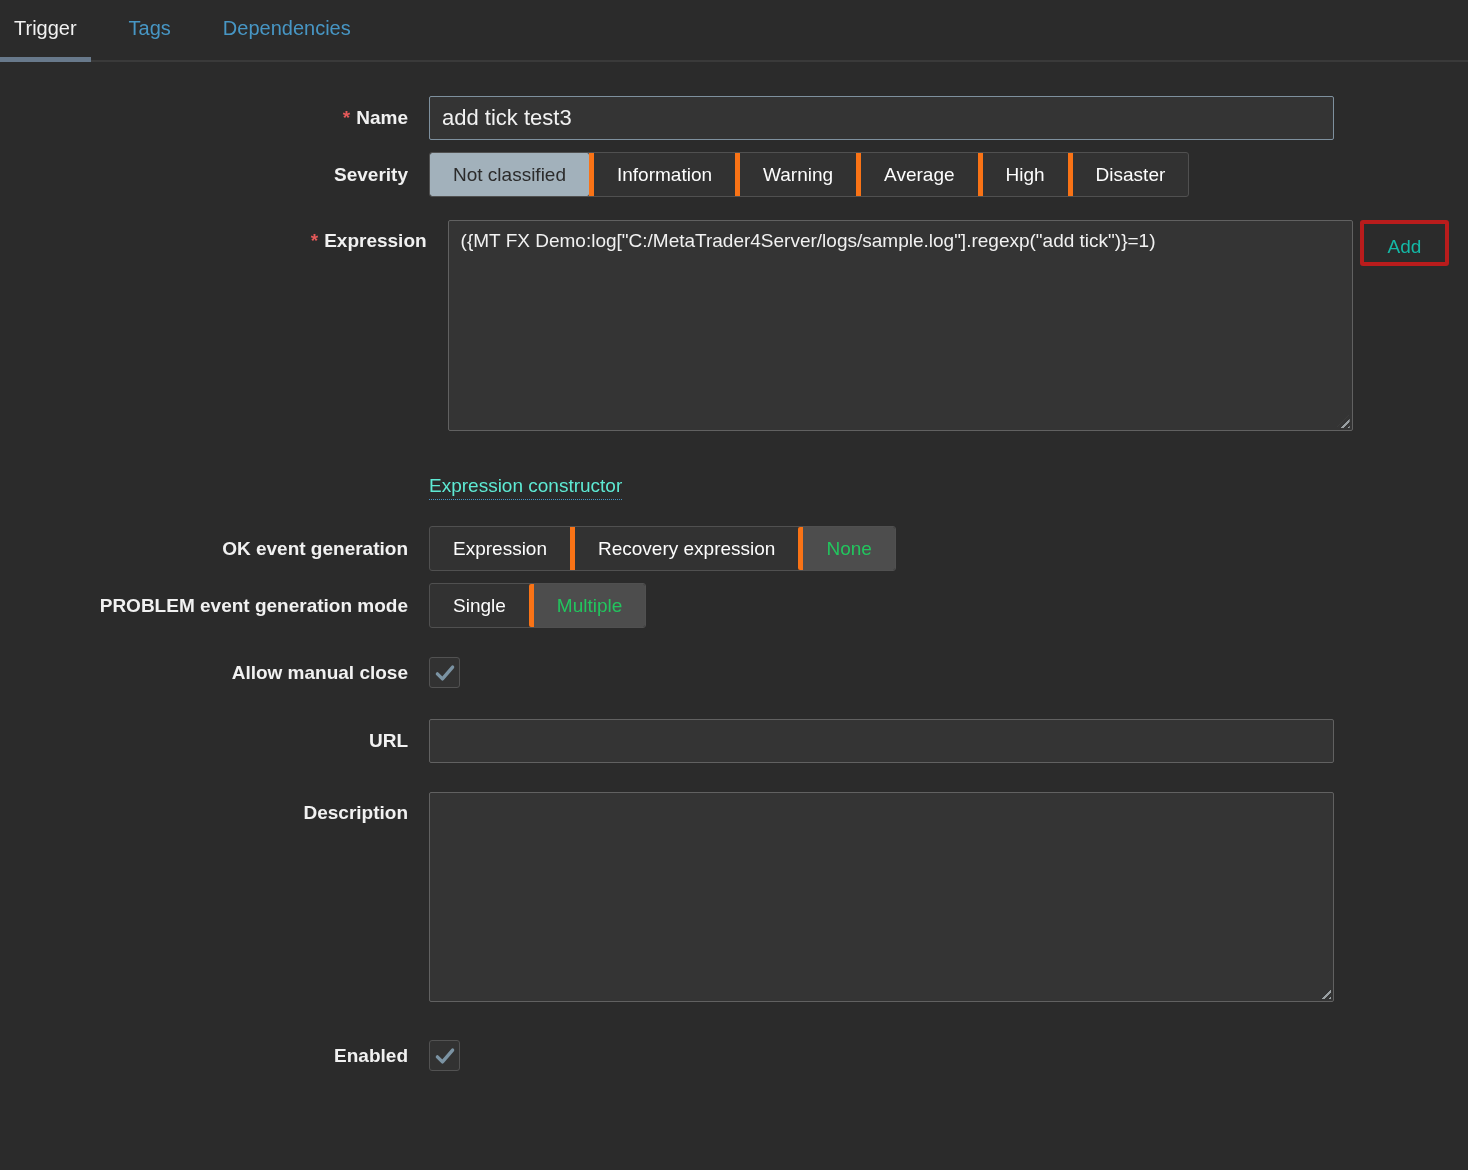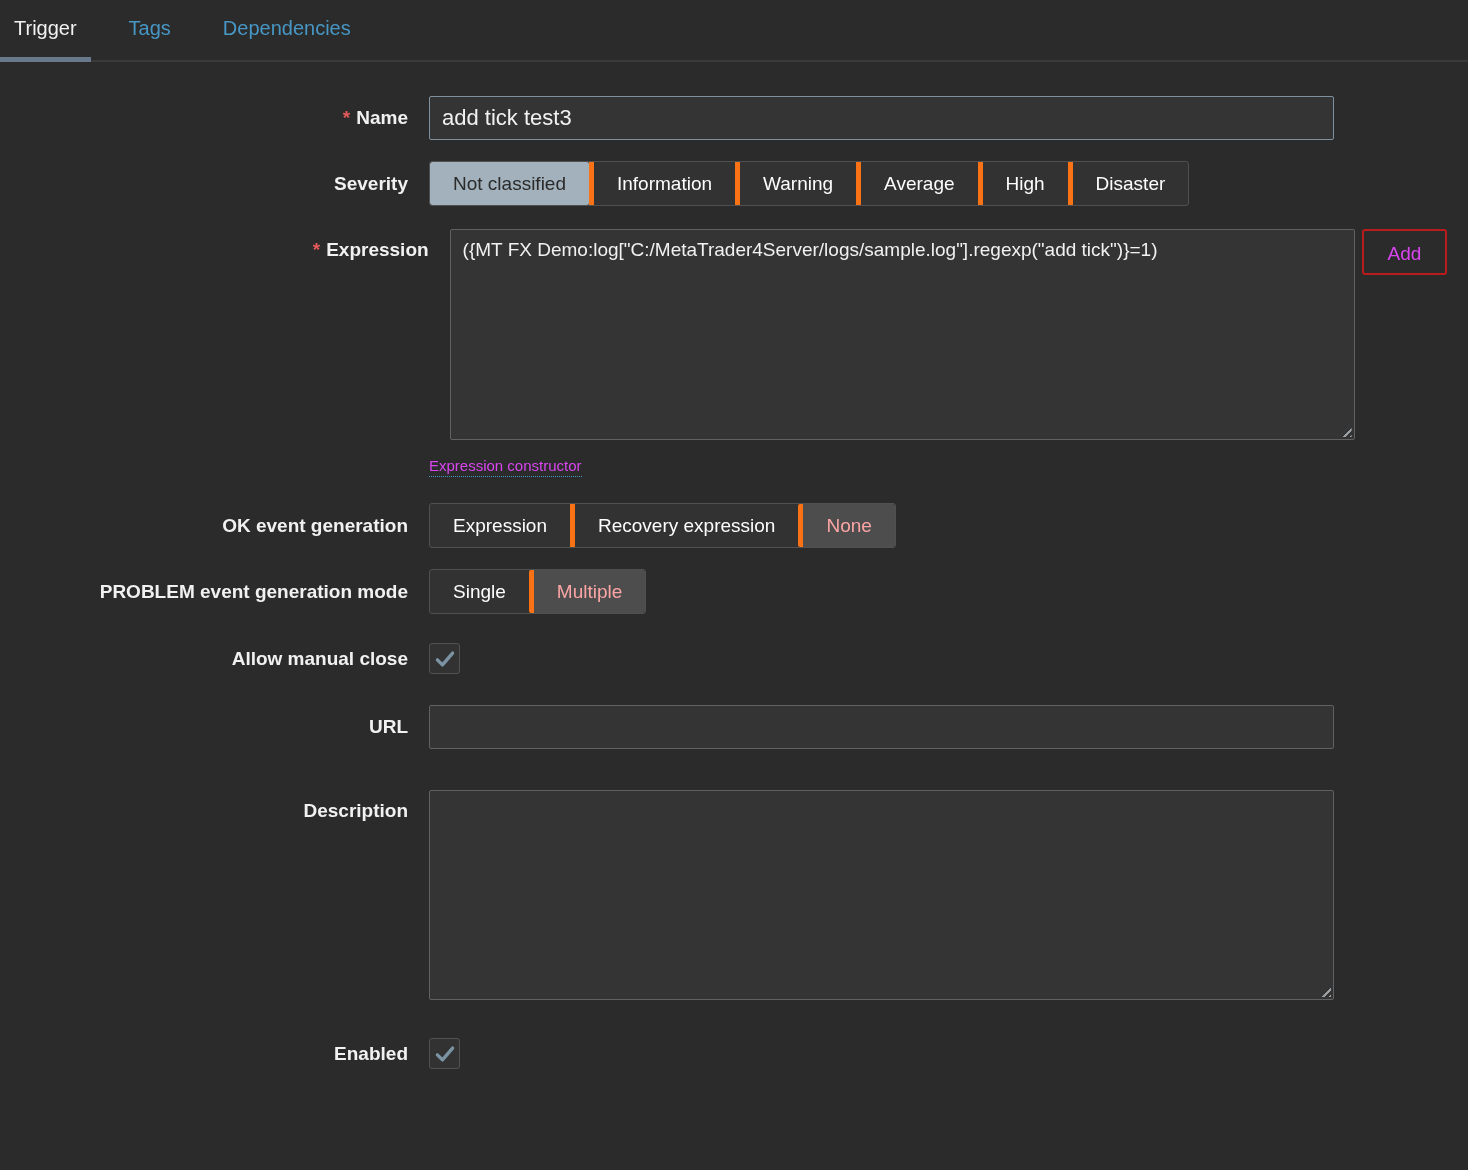--- a/index.html
+++ b/index.html
@@ -118,33 +118,34 @@
     white-space: nowrap;
   }
   .segment:first-child { border-left: none; }
   .segment.sel-severity {
     background: #a2b1bb;
     color: #2b2b2b;
     border-radius: 2px;
   }
   .segment.sel-gray {
     background: #4d4d4d;
-    color: #fca5a5;
+    color: #22c55e;
     border-radius: 2px;
   }
 
   
   .constructor-row { margin-top: 17px; }
   .dotted-link {
     display: inline-block;
-    color: #d946ef;
-    font-size: 15px;
+    color: #5eead4;
+    font-size: 19px;
     border-bottom: 1px dotted #4796c4;
     padding-bottom: 2px;
     cursor: pointer;
+    margin-top: 27px;
   }
 
   
   .checkbox {
     width: 31px; height: 31px;
     background: #323232;
     border: 1px solid #525252;
     border-radius: 3px;
     display: inline-flex;
     align-items: center;
@@ -165,34 +166,34 @@
     border: 1px solid #7a8894;
     color: #a5b2bb;
     margin-right: 20px;
   }
   .btn.primary {
     background: #647580;
     border: 1px solid #647580;
     color: #ffffff;
   }
   .btn.add-btn {
-    border: 2px solid #b91c1c;
-    color: #d946ef;
+    border: 4px solid #b91c1c;
+    color: #14b8a6;
     margin: 0 0 0 7px;
     height: 46px;
     padding: 12px 24px;
   }
 
   
-  .mt-24 { margin-top: 21px; }
+  .mt-24 { margin-top: 12px; }
   .mt-23 { margin-top: 23px; justify-content: center; }
   .mt-26 { margin-top: 26px; }
   .mt-29 { margin-top: 29px; }
   .mt-31 { margin-top: 31px; }
-  .mt-25 { margin-top: 41px; }
+  .mt-25 { margin-top: 29px; }
   .mt-38 { margin-top: 38px; }
 </style>
 </head>
 <body>
 
 <div class="page">
 
   <div class="tabbar">
     <div class="tab active">Trigger</div>
     <div class="tab inactive">Tags</div>

